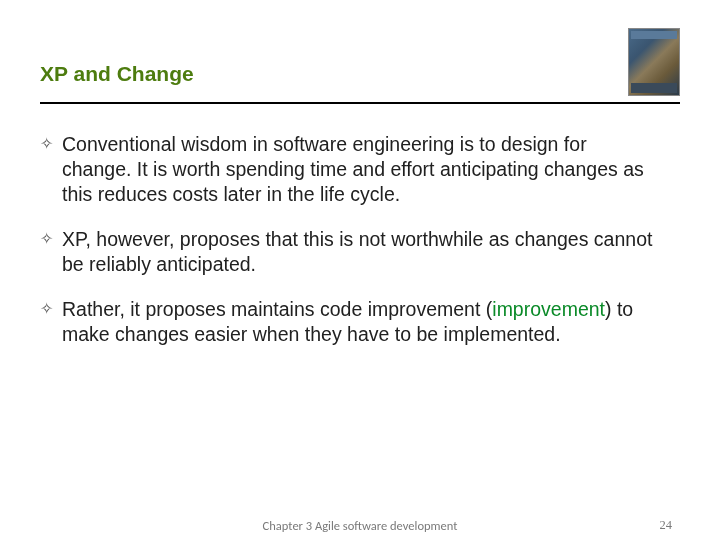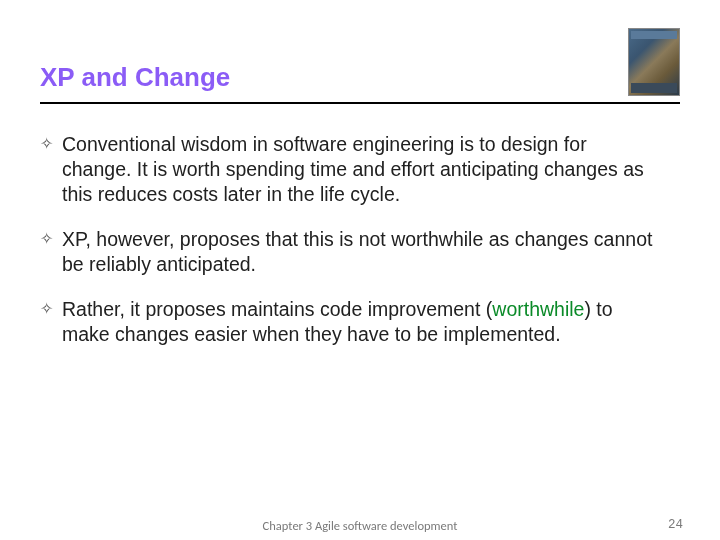--- a/index.html
+++ b/index.html
@@ -18,23 +18,23 @@
     padding: 48px 40px 28px 40px;
     position: relative;
   }
   .header {
     display: flex;
     align-items: flex-start;
     justify-content: space-between;
     margin-bottom: 0;
   }
   .title {
-    font-size: 26px;
+    font-size: 21px;
     font-weight: bold;
-    color: #8b5cf6;
+    color: #4d7c0f;
     padding-top: 14px;
   }
   .book-thumb {
     width: 52px;
     height: 68px;
     background: linear-gradient(135deg, #4a6b8a 0%, #3a5570 30%, #8a7a5a 50%, #6a5a3a 70%, #2a3a4a 100%);
     border: 1px solid #888;
     position: relative;
     margin-top: -20px;
   }
@@ -95,22 +95,22 @@
   }
   .footer-center {
     position: absolute;
     left: 50%;
     transform: translateX(-50%);
     font-family: Calibri, Arial, sans-serif;
     text-align: right;
   }
   .footer-right {
     position: absolute;
-    right: 37px;
-    font-family: Liberation Mono, monospace;
+    right: 48px;
+    font-family: Liberation Serif, serif;
   }
 </style>
 </head>
 <body>
 
 <div class="slide">
 
   <div class="header">
     <div class="title">XP and Change</div>
     <div class="book-thumb" title="Software Engineering textbook cover"></div>
@@ -125,21 +125,21 @@
       <div class="text">Conventional wisdom in software engineering is to design for change. It is worth spending time and effort anticipating changes as this reduces costs later in the life cycle.</div>
     </div>
 
     <div class="bullet">
       <div class="marker">✧</div>
       <div class="text">XP, however, proposes that this is not worthwhile as changes cannot be reliably anticipated.</div>
     </div>
 
     <div class="bullet">
       <div class="marker">✧</div>
-      <div class="text"><span>Rather, it proposes maintains code improvement (</span><span class="refactoring">worthwhile</span><span>) to make changes easier when they have to be implemented.</span></div>
+      <div class="text"><span>Rather, it proposes maintains code improvement (</span><span class="refactoring">improvement</span><span>) to make changes easier when they have to be implemented.</span></div>
     </div>
 
   </div>
 
   <div class="footer">
     <span class="footer-center">Chapter 3 Agile software development</span>
     <span class="footer-right">24</span>
   </div>
 
 </div>

